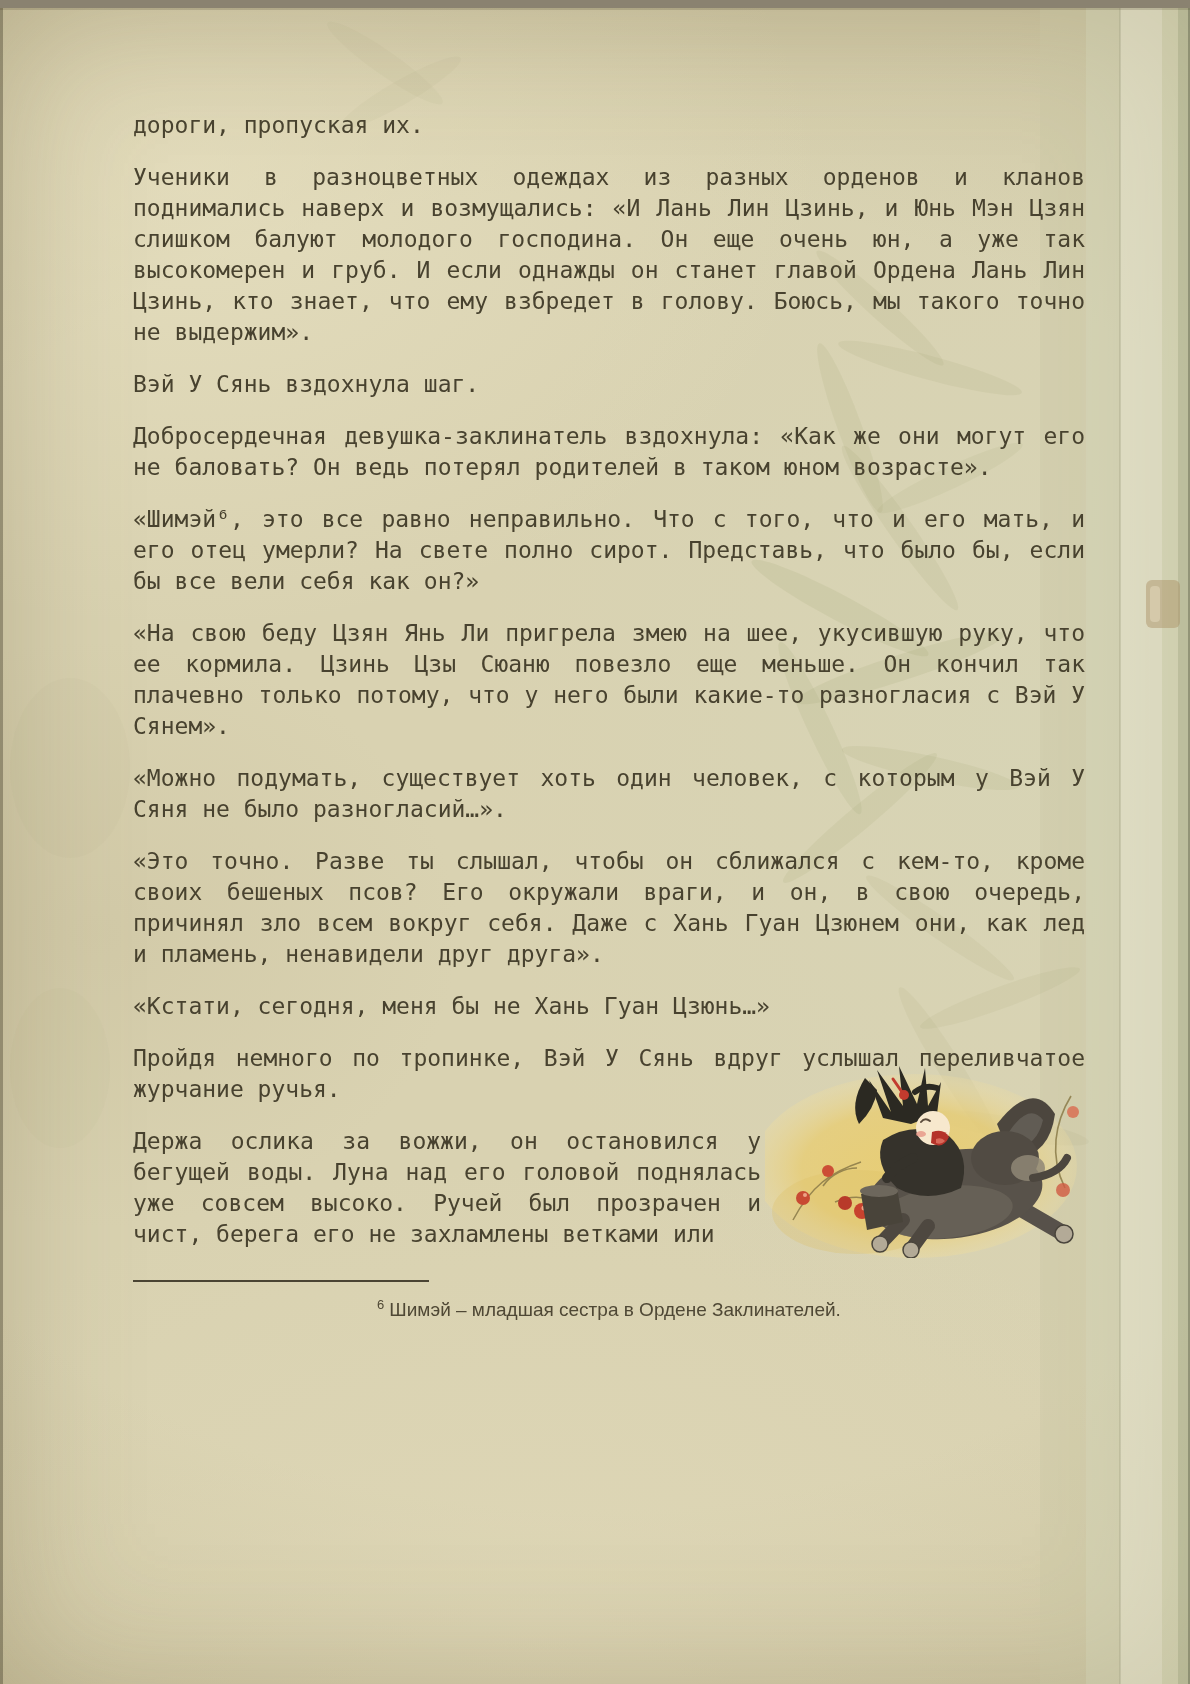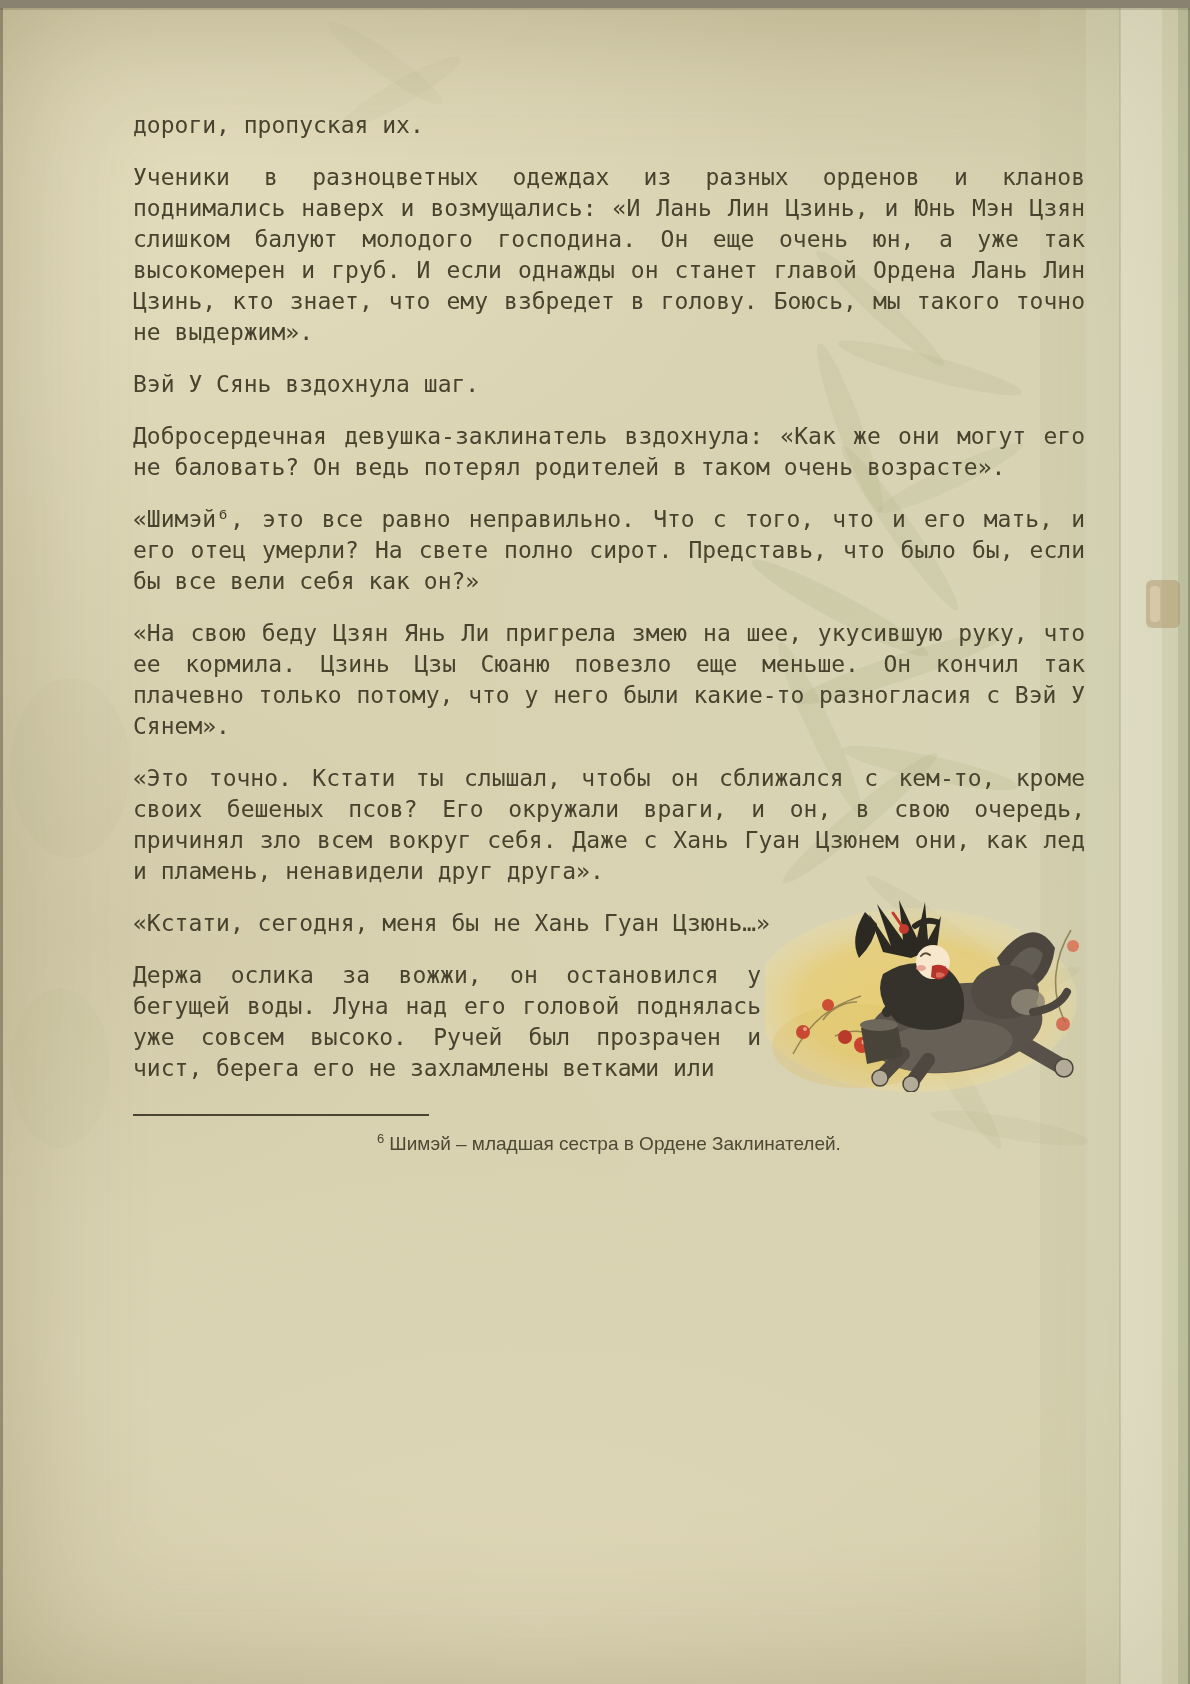--- a/index.html
+++ b/index.html
@@ -91,25 +91,27 @@
 
       <ellipse cx="70" cy="760" rx="60" ry="90" opacity="0.05"></ellipse>
       <ellipse cx="60" cy="1060" rx="50" ry="80" opacity="0.04"></ellipse>
     </g>
   </svg>
 
   <main class="text-column">
     <p>дороги, пропуская их.</p>
     <p>Ученики в разноцветных одеждах из разных орденов и кланов поднимались наверх и возмущались: «И Лань Лин Цзинь, и Юнь Мэн Цзян слишком балуют молодого господина. Он еще очень юн, а уже так высокомерен и груб. И если однажды он станет главой Ордена Лань Лин Цзинь, кто знает, что ему взбредет в голову. Боюсь, мы такого точно не выдержим».</p>
     <p>Вэй У Сянь вздохнула шаг.</p>
-    <p>Добросердечная девушка-заклинатель вздохнула: «Как же они могут его не баловать? Он ведь потерял родителей в таком очень возрасте».</p>
+    <p>Добросердечная девушка-заклинатель вздохнула: «Как же они могут его не баловать? Он ведь потерял родителей в таком юном возрасте».</p>
     <p>«Шимэй⁶, это все равно неправильно. Что с того, что и его мать, и его отец умерли? На свете полно сирот. Представь, что было бы, если бы все вели себя как он?»</p>
     <p>«На свою беду Цзян Янь Ли пригрела змею на шее, укусившую руку, что ее кормила. Цзинь Цзы Сюаню повезло еще меньше. Он кончил так плачевно только потому, что у него были какие-то разногласия с Вэй У Сянем».</p>
-    <p>«Это точно. Кстати ты слышал, чтобы он сближался с кем-то, кроме своих бешеных псов? Его окружали враги, и он, в свою очередь, причинял зло всем вокруг себя. Даже с Хань Гуан Цзюнем они, как лед и пламень, ненавидели друг друга».</p>
+    <p>«Можно подумать, существует хоть один человек, с которым у Вэй У Сяня не было разногласий…».</p>
+    <p>«Это точно. Разве ты слышал, чтобы он сближался с кем-то, кроме своих бешеных псов? Его окружали враги, и он, в свою очередь, причинял зло всем вокруг себя. Даже с Хань Гуан Цзюнем они, как лед и пламень, ненавидели друг друга».</p>
     <p>«Кстати, сегодня, меня бы не Хань Гуан Цзюнь…»</p>
+    <p>Пройдя немного по тропинке, Вэй У Сянь вдруг услышал переливчатое журчание ручья.</p>
 
     <div class="last-wrap">
       <figure class="illustration" role="img" aria-label="Чиби-иллюстрация: смеющийся заклинатель с тёмным хвостом волос и красной лентой верхом на бегущем сером ослике, вокруг красные яблоки на ветках">
         <svg width="320" height="196" viewBox="0 0 320 196" aria-hidden="true">
           <defs>
             <radialGradient id="wash" cx="48%" cy="52%" r="60%">
               <stop offset="0%" stop-color="#e8cd72" stop-opacity="0.95"></stop>
               <stop offset="55%" stop-color="#e8cd74" stop-opacity="0.80"></stop>
               <stop offset="82%" stop-color="#eddca0" stop-opacity="0.40"></stop>
               <stop offset="100%" stop-color="#eddca0" stop-opacity="0"></stop>

